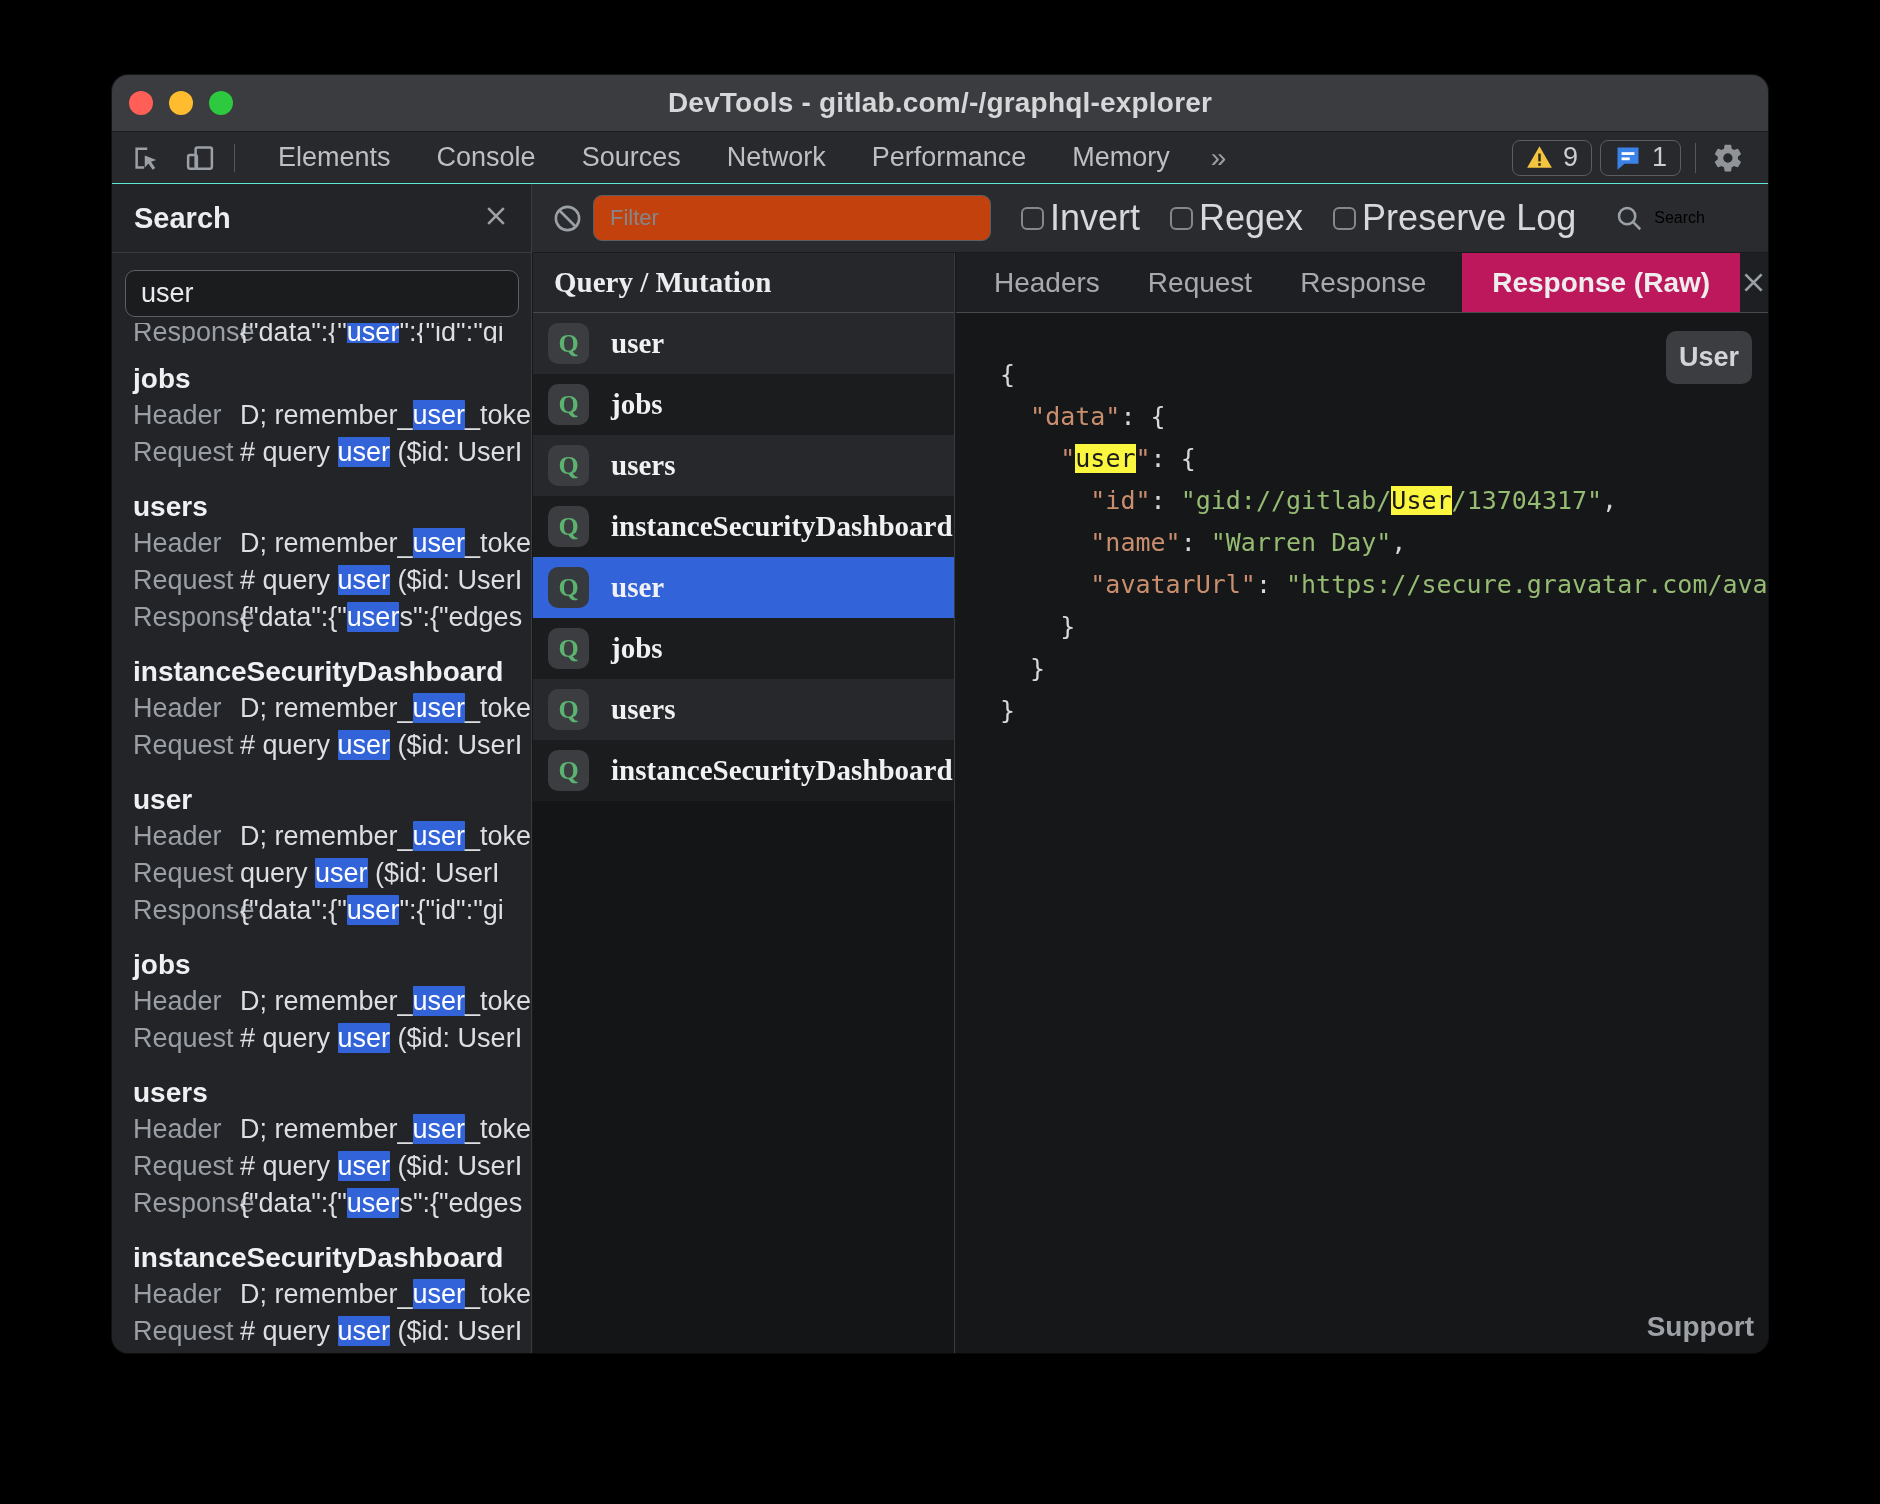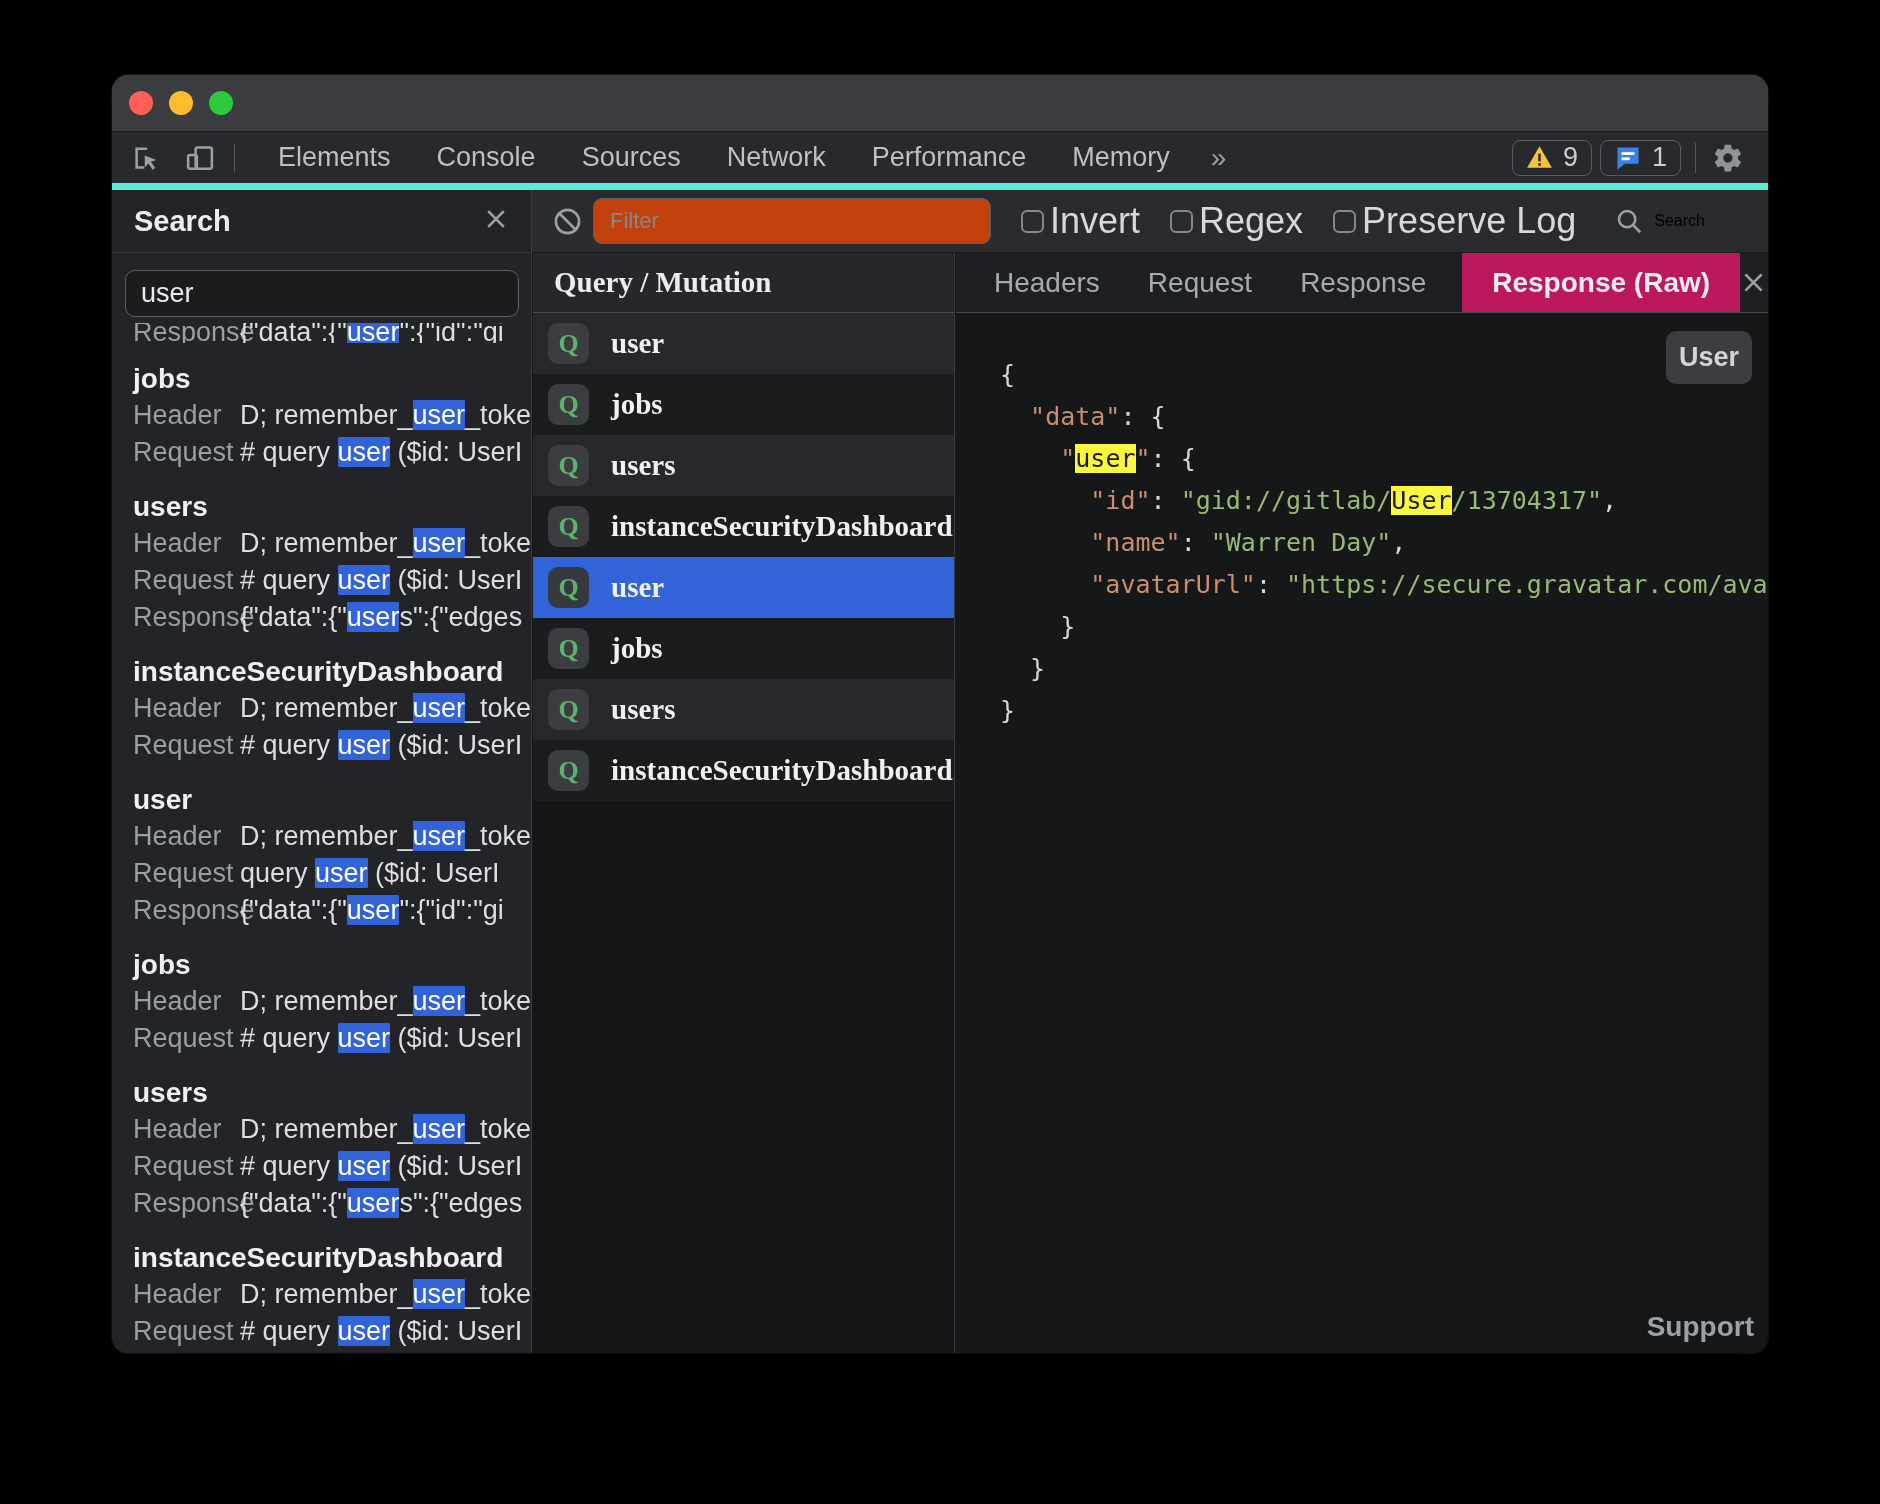--- a/index.html
+++ b/index.html
@@ -33,21 +33,21 @@
   .chev { margin-left:10px; color:#9aa0a6; font-size:28px; padding:0 8px; }
   .badges { margin-left:auto; display:flex; align-items:center; }
   .badge { height:36px; border:1.5px solid #5a5d61; border-radius:8px; display:flex;
     align-items:center; padding:0 13px; color:#cbcdd0; font-size:27px; }
   .badge + .badge { margin-left:8px; }
   .badge svg { margin-right:10px; }
   .gear { margin-left:16px; }
 
   
   .band { position:absolute; left:0; top:108px; width:100%; height:70px; display:flex;
-    border-top:7px solid #5eead4; }
+    border-top:1px solid #5eead4; }
   .left-head { width:420px; height:100%; background:#232428; border-right:1px solid #3a3b3e;
     display:flex; align-items:center; padding:0 22px; border-bottom:1px solid #3a3b3e; }
   .left-head .panel-title { font-size:29px; font-weight:700; color:#ecedef; flex:1; }
   .toolbar { flex:1; background:#2a2b2e; display:flex; align-items:center;
     border-bottom:1px solid #1a1b1d; }
   .blk-ic { margin-left:20px; flex:0 0 auto; display:flex; }
   .filter-input { margin-left:10px; width:398px; height:46px; border-radius:9px;
     border:1.5px solid #5c5f63; background:#c2410c; color:#e8eaed; font-size:22px;
     padding:0 16px; outline:none; font-family:inherit; }
   .filter-input::placeholder { color:#84888d; }
@@ -109,20 +109,21 @@
 </style>
 </head>
 <body>
 
 <div class="window">
 
   <div class="titlebar">
     <span class="tl tl-red"></span>
     <span class="tl tl-yellow"></span>
     <span class="tl tl-green"></span>
+    <div class="window-title">DevTools - gitlab.com/-/graphql-explorer</div>
   </div>
 
   <div class="tabbar">
     <span class="tb-ic">
       <svg width="30" height="30" viewBox="0 0 24 24">
         <path class="icon-line" d="M13 4.5 H4.5 V19.5 H10.5"></path>
         <path d="M11 10 l9.2 3.6 -4.2 1.4 3.4 5 -2.1 1.4 -3.4 -5 -2.9 3.4 z" fill="#9aa0a6"></path>
       </svg>
     </span>
     <span class="tb-ic">

